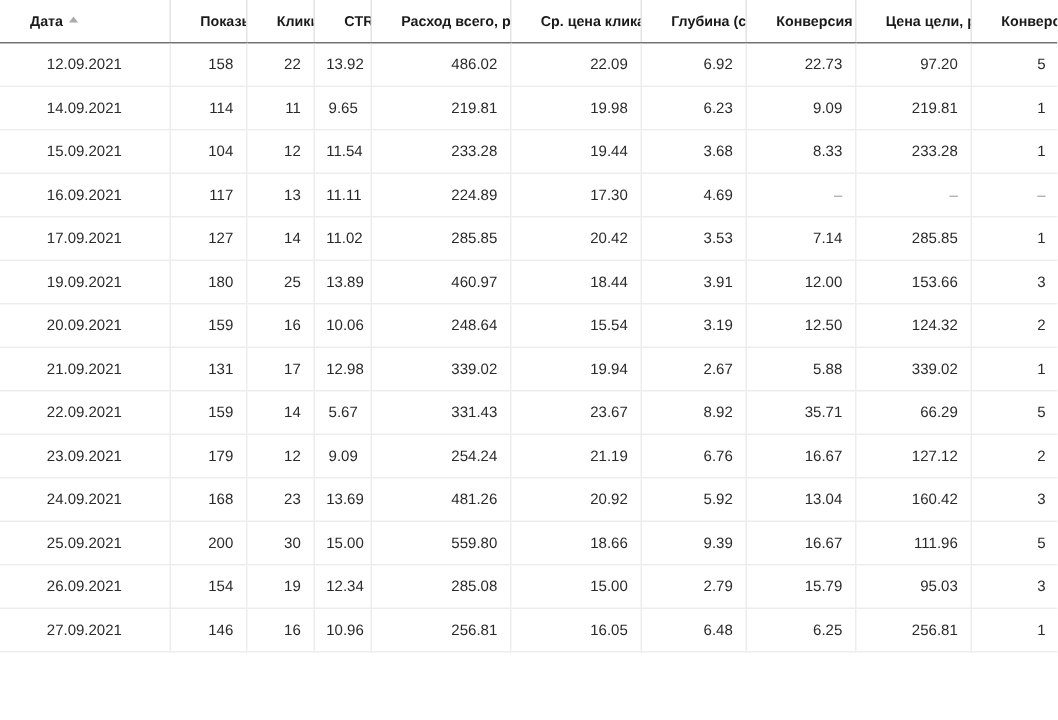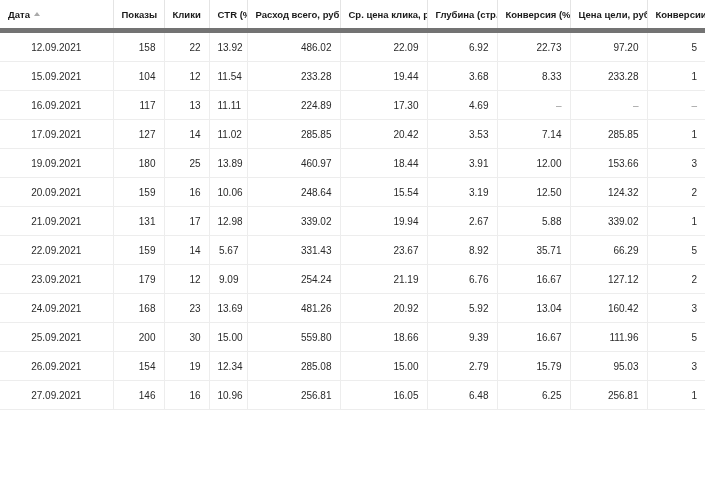--- a/index.html
+++ b/index.html
@@ -18,26 +18,26 @@
 
   .report-table {
     width: 705px;
     border-collapse: collapse;
     table-layout: fixed;
     font-size: 10px;
   }
 
   .report-table thead th {
     height: 28px;
-    padding: 0 8px;
+    padding: 0 20px;
     font-size: 9.5px;
     font-weight: bold;
     color: #1a1a1a;
     background: #ffffff;
-    border-bottom: 5px solid #737373;
+    border-bottom: 1px solid #737373;
     border-right: 1px solid #e4e4e4;
     vertical-align: middle;
     white-space: nowrap;
     overflow: hidden;
   }
   .report-table thead th:last-child {
     border-right: none;
   }
   .report-table thead th.th-left {
     text-align: left;
@@ -131,20 +131,32 @@
         <td class="td-right">22</td>
         <td class="td-right">13.92</td>
         <td class="td-right">486.02</td>
         <td class="td-right">22.09</td>
         <td class="td-right">6.92</td>
         <td class="td-right">22.73</td>
         <td class="td-right">97.20</td>
         <td class="td-right">5</td>
       </tr>
       <tr>
+        <td class="td-left">14.09.2021</td>
+        <td class="td-right">114</td>
+        <td class="td-right">11</td>
+        <td class="td-right">9.65</td>
+        <td class="td-right">219.81</td>
+        <td class="td-right">19.98</td>
+        <td class="td-right">6.23</td>
+        <td class="td-right">9.09</td>
+        <td class="td-right">219.81</td>
+        <td class="td-right">1</td>
+      </tr>
+      <tr>
         <td class="td-left">15.09.2021</td>
         <td class="td-right">104</td>
         <td class="td-right">12</td>
         <td class="td-right">11.54</td>
         <td class="td-right">233.28</td>
         <td class="td-right">19.44</td>
         <td class="td-right">3.68</td>
         <td class="td-right">8.33</td>
         <td class="td-right">233.28</td>
         <td class="td-right">1</td>

